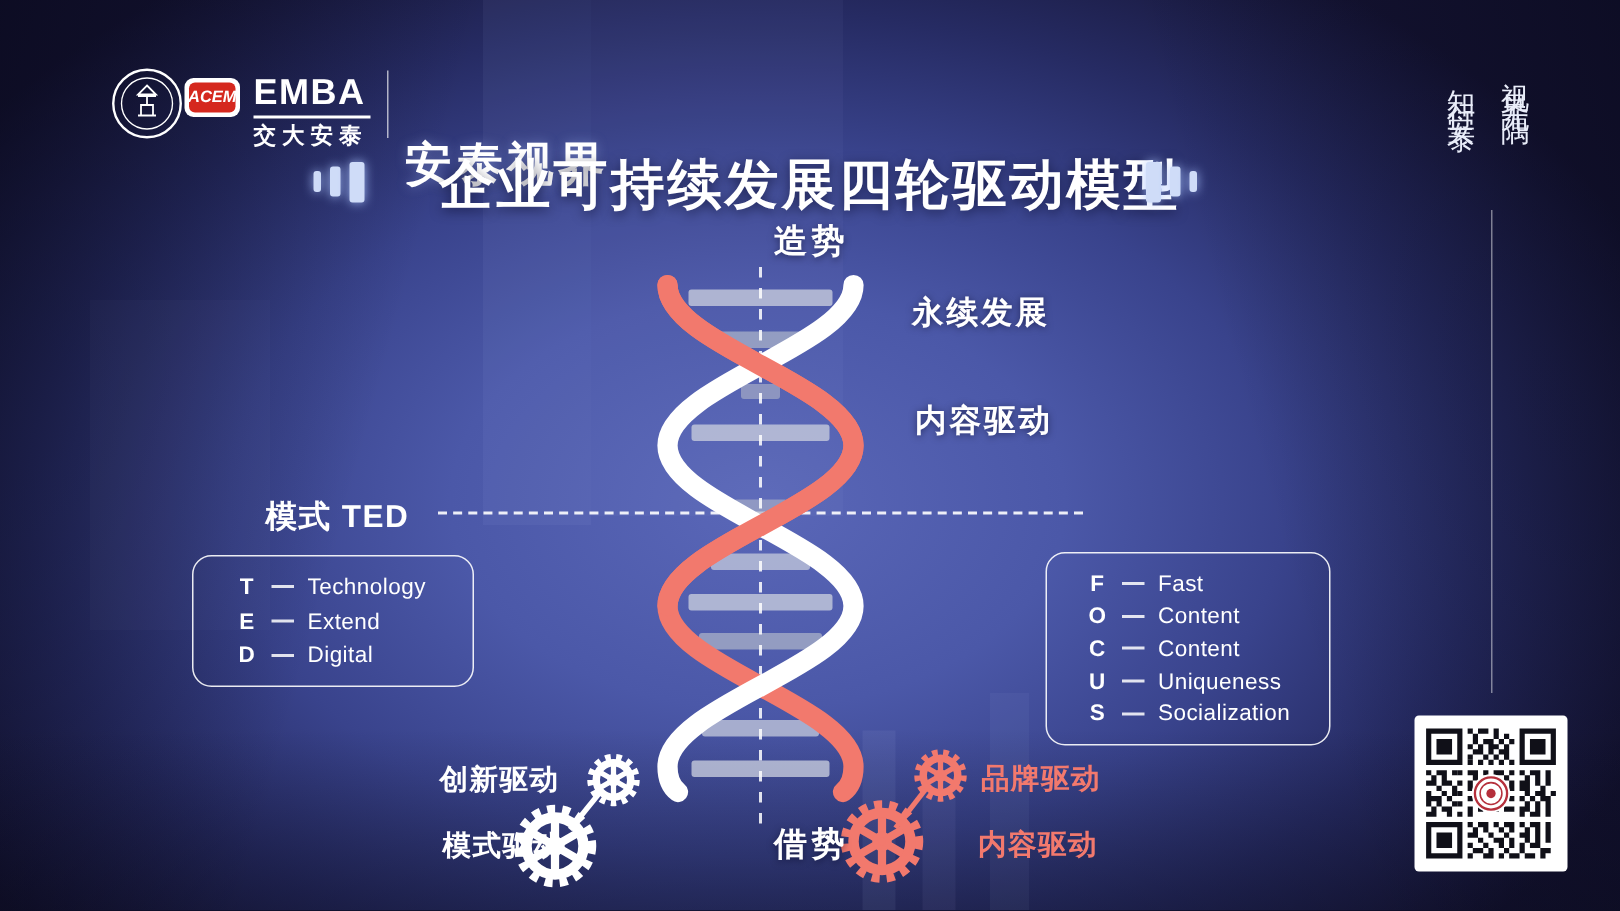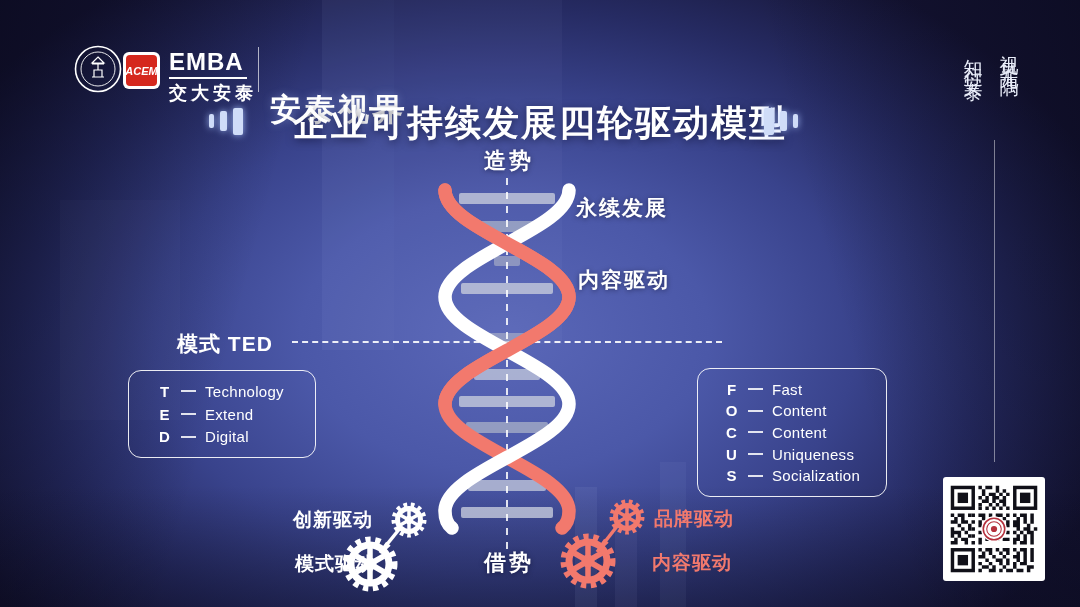--- a/index.html
+++ b/index.html
@@ -17,29 +17,29 @@
   .bgshape { position:absolute; pointer-events:none; }
   .b1 { left:322px; top:0; width:72px; height:350px; background:rgba(195,208,255,.06); }
   .b2 { left:394px; top:0; width:168px; height:344px; background:rgba(195,208,255,.04); }
   .b3 { left:575px; top:487px; width:22px; height:120px; background:rgba(200,212,255,.07); }
   .b4 { left:615px; top:520px; width:22px; height:87px; background:rgba(200,212,255,.06); }
   .b5 { left:660px; top:462px; width:26px; height:145px; background:rgba(200,212,255,.05); }
   .b6 { left:60px; top:200px; width:120px; height:220px; background:rgba(195,208,255,.025); }
 
   
   .seal { position:absolute; left:74px; top:45px; }
-  .badge { position:absolute; left:123px; top:52px; width:37px; height:37px;
+  .badge { position:absolute; left:123px; top:52px; width:37px; height:26px;
            background:#fff; border-radius:6px; padding:3px; }
   .badge-inner { width:100%; height:100%; background:#d5281e; border-radius:4px;
            display:flex; align-items:center; justify-content:center;
            color:#fff; font-weight:bold; font-style:italic; font-size:11px; letter-spacing:0; }
   .emba-wrap { position:absolute; left:169px; top:50px; width:80px; }
   .emba { font-size:24px; font-weight:bold; letter-spacing:1px; line-height:1; }
   .emba-rule { height:2px; background:#fff; margin:3px 0 2px 0; width:78px; }
-  .school { font-size:18px; letter-spacing:4px; font-weight:bold; white-space:nowrap; }
+  .school { font-size:15px; letter-spacing:4px; font-weight:bold; white-space:nowrap; }
   .hdr-divider { position:absolute; left:258px; top:47px; width:1px; height:45px; background:rgba(255,255,255,.65); }
   .brand { position:absolute; left:270px; top:46px; font-size:31px; font-weight:bold;
            letter-spacing:3px; text-shadow:0 0 8px rgba(180,200,255,.35);margin-top:43px; }
 
   
   .title { position:absolute; left:50%; top:99px; transform:translateX(-50%);
            font-size:36px; font-weight:bold; letter-spacing:2px; white-space:nowrap;
            text-shadow:0 2px 8px rgba(0,0,25,.55); }
   .bars { position:absolute; top:106px; height:30px; display:flex; align-items:center; gap:6px; }
   .bars-left  { left:209px; }
@@ -59,21 +59,21 @@
         background:#fff; border-radius:3px; padding:6px; }
   .qr svg { width:100%; height:100%; display:block; }
 
   
   .hdash { position:absolute; left:292px; top:341px; width:430px; height:0;
            border-top:2px dashed rgba(255,255,255,.9); z-index:2; }
 
   
   .dna-svg { position:absolute; left:420px; top:168px; z-index:5; }
   .dna-label { position:absolute; font-weight:bold; color:#fff; z-index:6;
-               text-shadow:0 1px 5px rgba(0,0,25,.5); white-space:nowrap; }
+               text-shadow:0 1px 5px rgba(0,0,25,.5); white-space:nowrap;margin-left:32px; }
   .lbl-top    { left:484px; top:146px; font-size:22px; letter-spacing:3px; }
   .lbl-bottom { left:484px; top:548px; font-size:22px; letter-spacing:3px; }
   .lbl-r1 { left:576px; top:194px; font-size:21px; letter-spacing:2px; }
   .lbl-r2 { left:578px; top:266px; font-size:21px; letter-spacing:2px; }
 
   
   .model-heading { position:absolute; font-size:21px; font-weight:bold; letter-spacing:1px;
                    white-space:nowrap; z-index:3; }
   .ted-heading   { left:177px; top:330px; }
   .focus-heading { left:727px; top:330px; }

